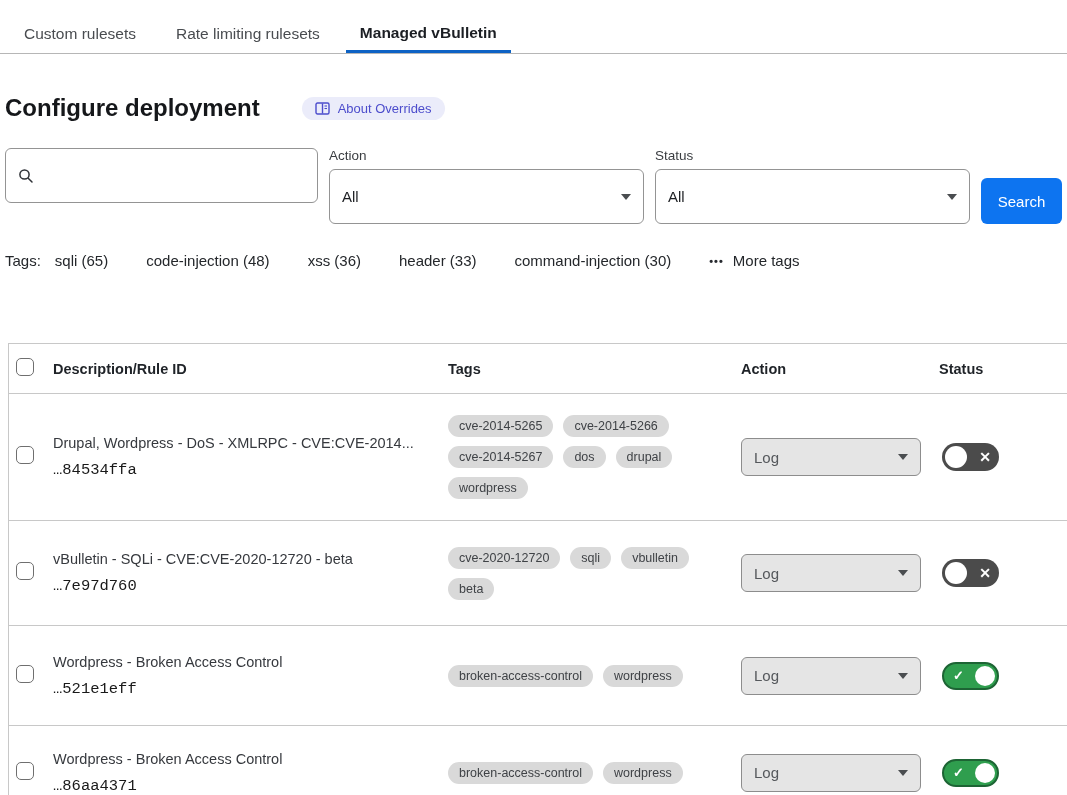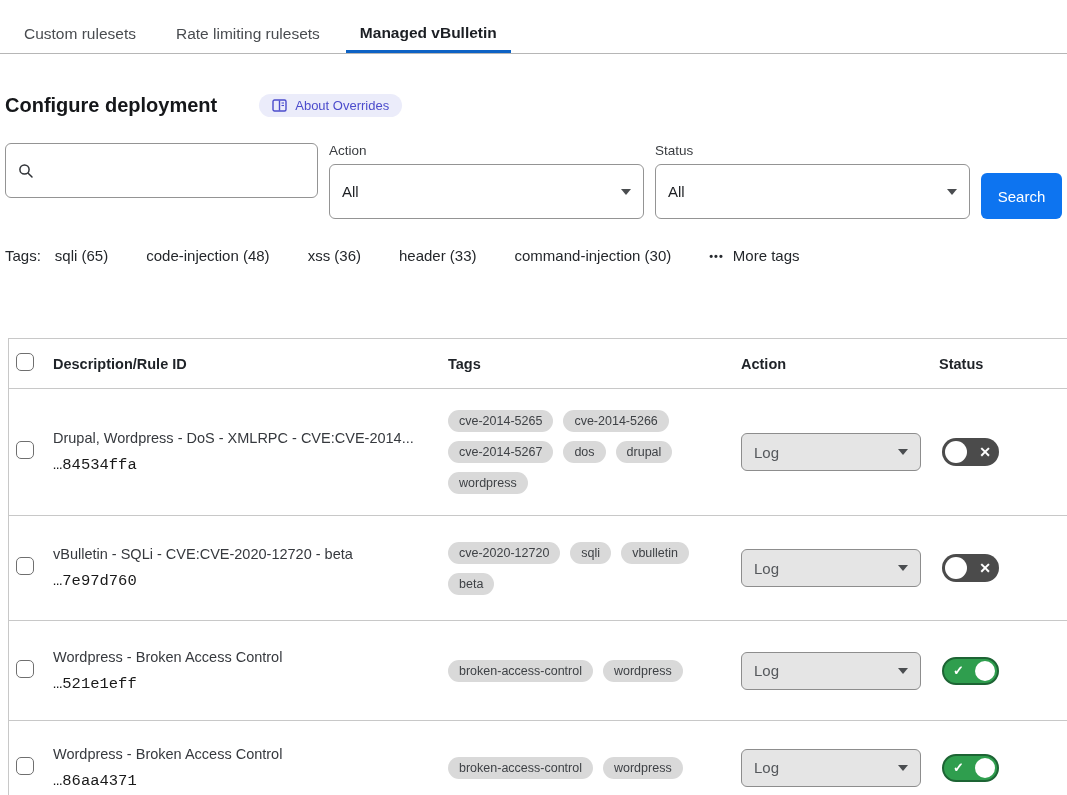--- a/index.html
+++ b/index.html
@@ -19,21 +19,21 @@
     width:1067px;height:795px;overflow:hidden;background:#fff;
     font-family:"Liberation Sans",sans-serif;color:#26292e;
   }
   
   .tabbar{display:flex;align-items:flex-end;border-bottom:1px solid #b6b6b6;padding-left:10px;height:54px;}
   .tab{padding:12px 14px 10px;font-size:15.5px;color:#494c50;cursor:pointer;white-space:nowrap;}
   .tab + .tab{margin-left:12px;}
   .tab.active{color:#1b1e23;font-weight:700;padding-bottom:8px;border-bottom:3px solid var(--tab-underline);}
   
   .headrow{display:flex;align-items:center;margin:40px 5px 0;}
-  .page-title{font-size:20px;font-weight:700;color:#15171a;margin:0;}
+  .page-title{font-size:24px;font-weight:700;color:#15171a;margin:0;}
   .badge{display:inline-flex;align-items:center;gap:8px;margin-left:42px;
     background:var(--overrides-badge-bg);color:var(--overrides-badge-text);
     border-radius:13px;padding:4px 13px;font-size:13px;cursor:pointer;justify-content:center;}
   .bookicon{display:inline-block;line-height:0;}
   
   .filters{display:flex;margin:26px 5px 0;gap:11px;}
   .fgroup{display:flex;flex-direction:column;}
   .flabel{font-size:13.5px;color:#3a3d41;margin-bottom:6px;}
   .inputbox,.selectbox{height:55px;border:1px solid var(--input-border);border-radius:6px;background:#fff;display:flex;align-items:center;padding:0 12px;}
   .inputbox{width:313px;gap:9px;}

